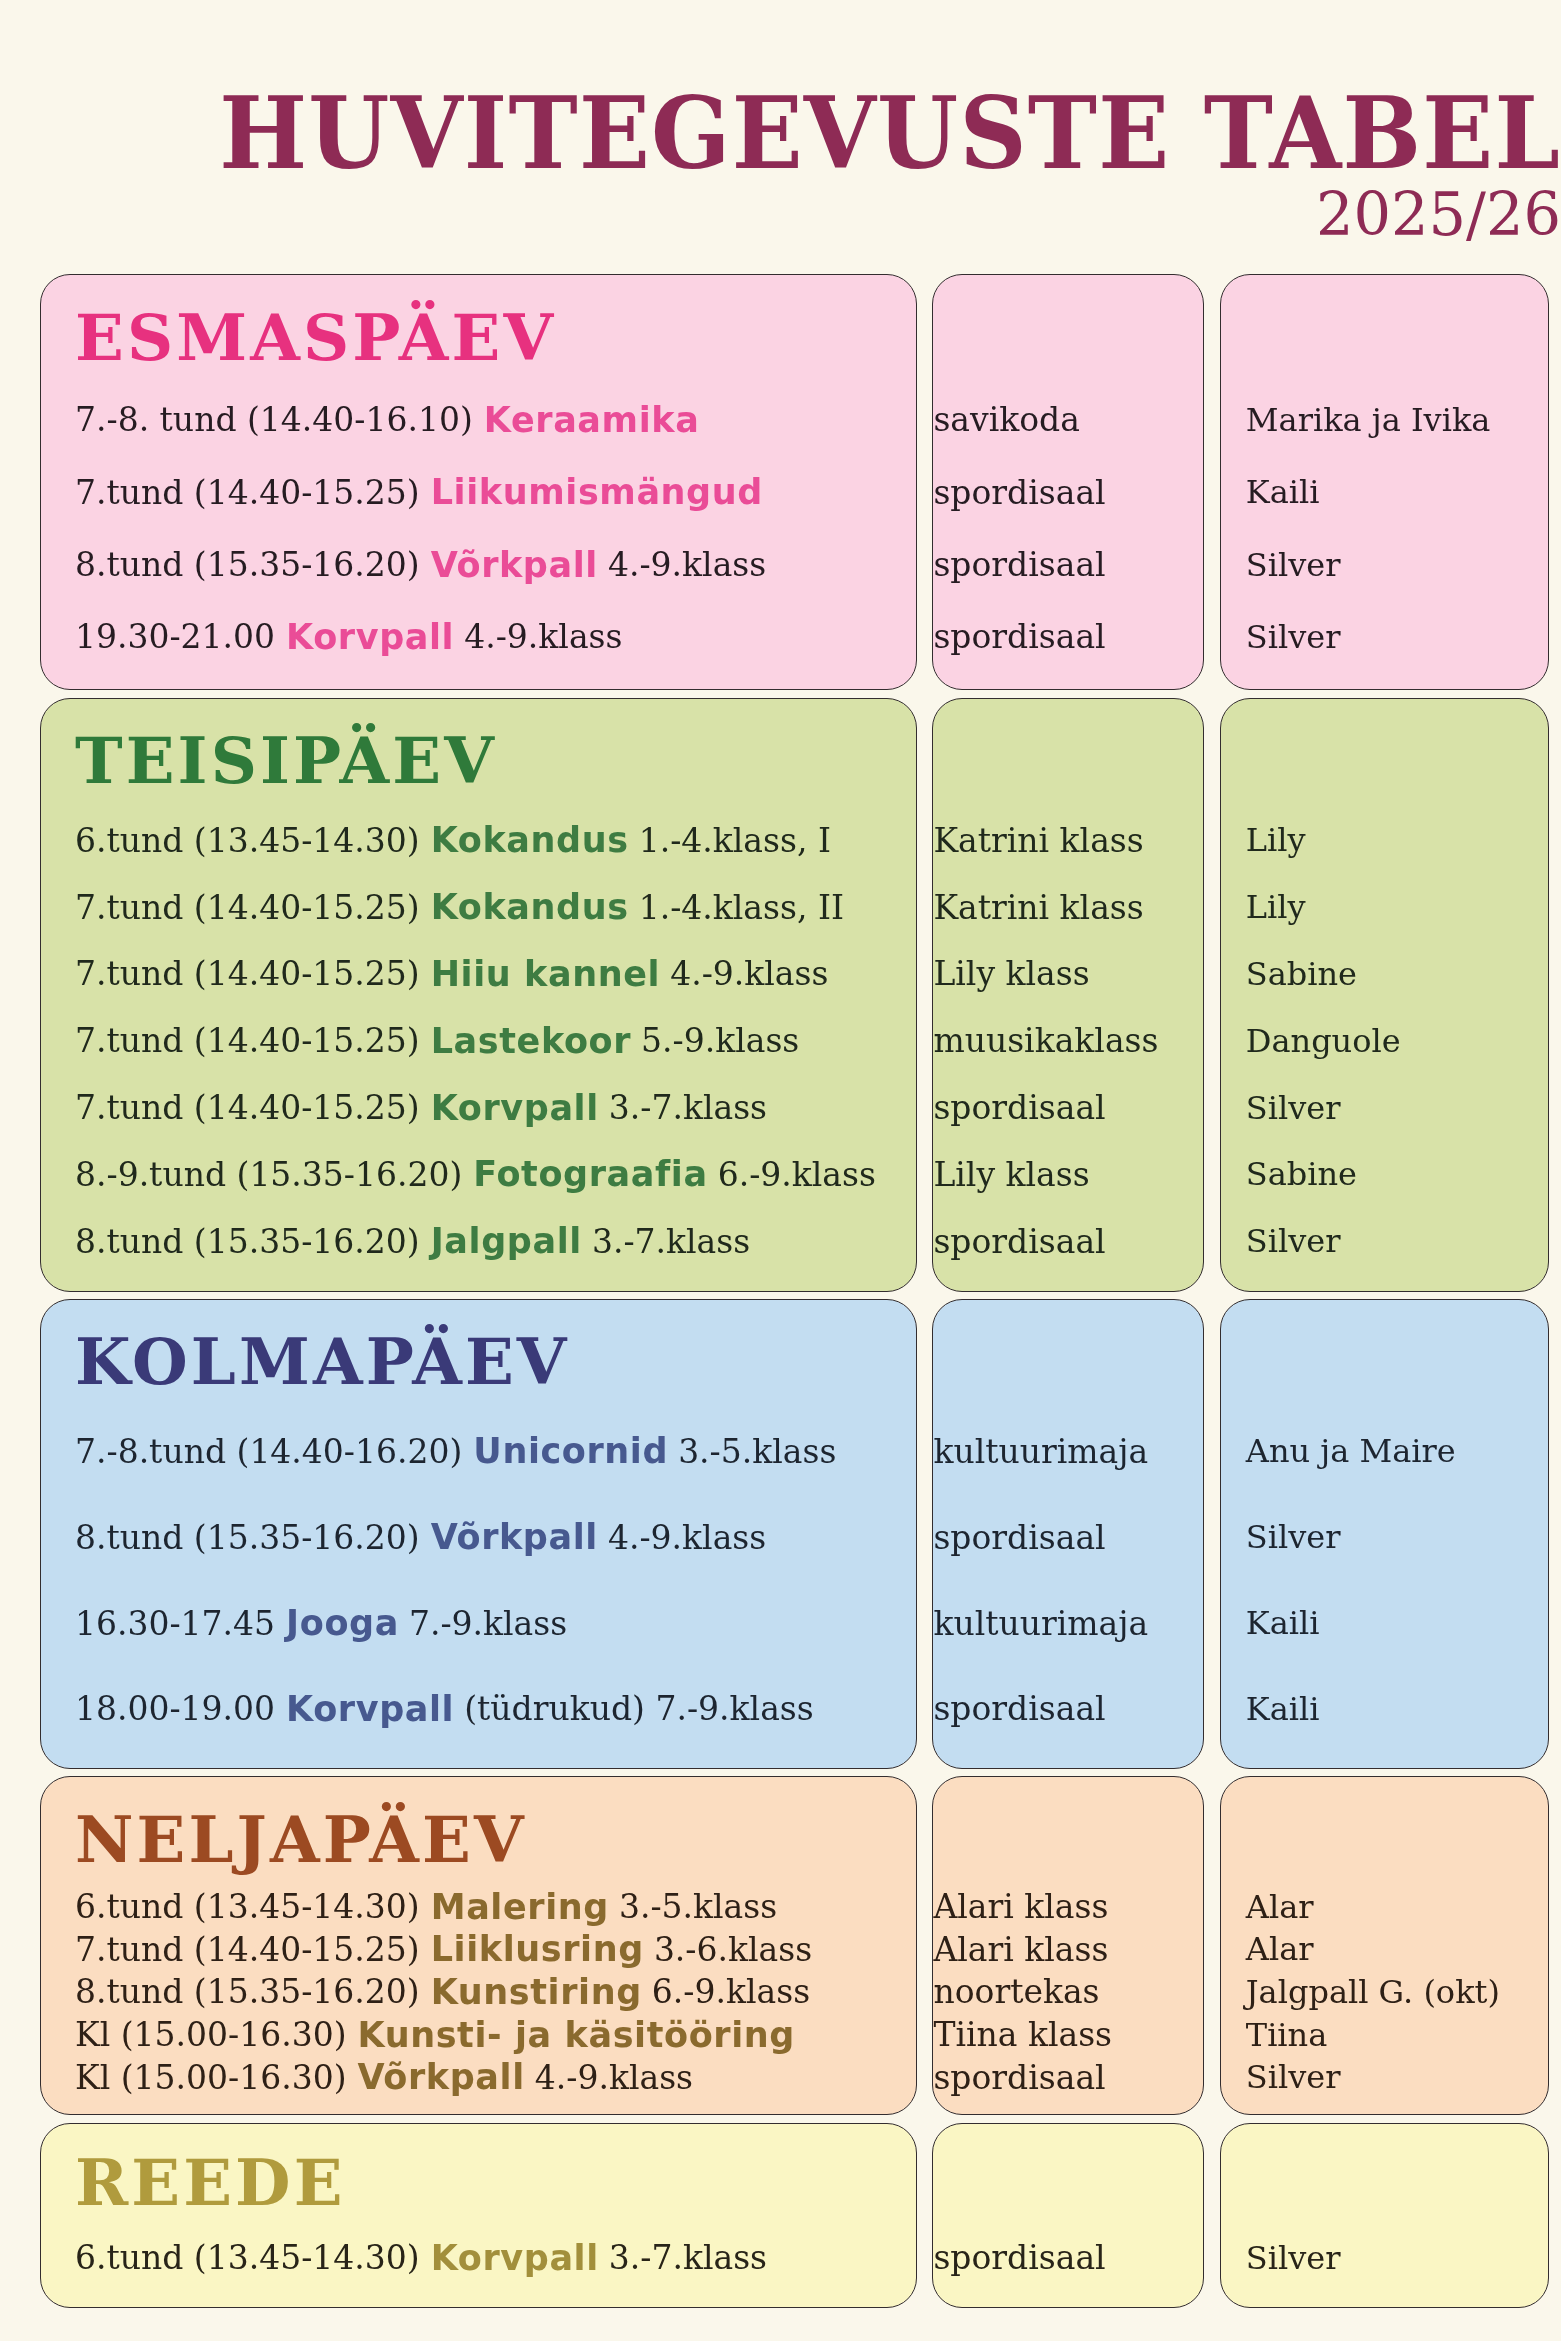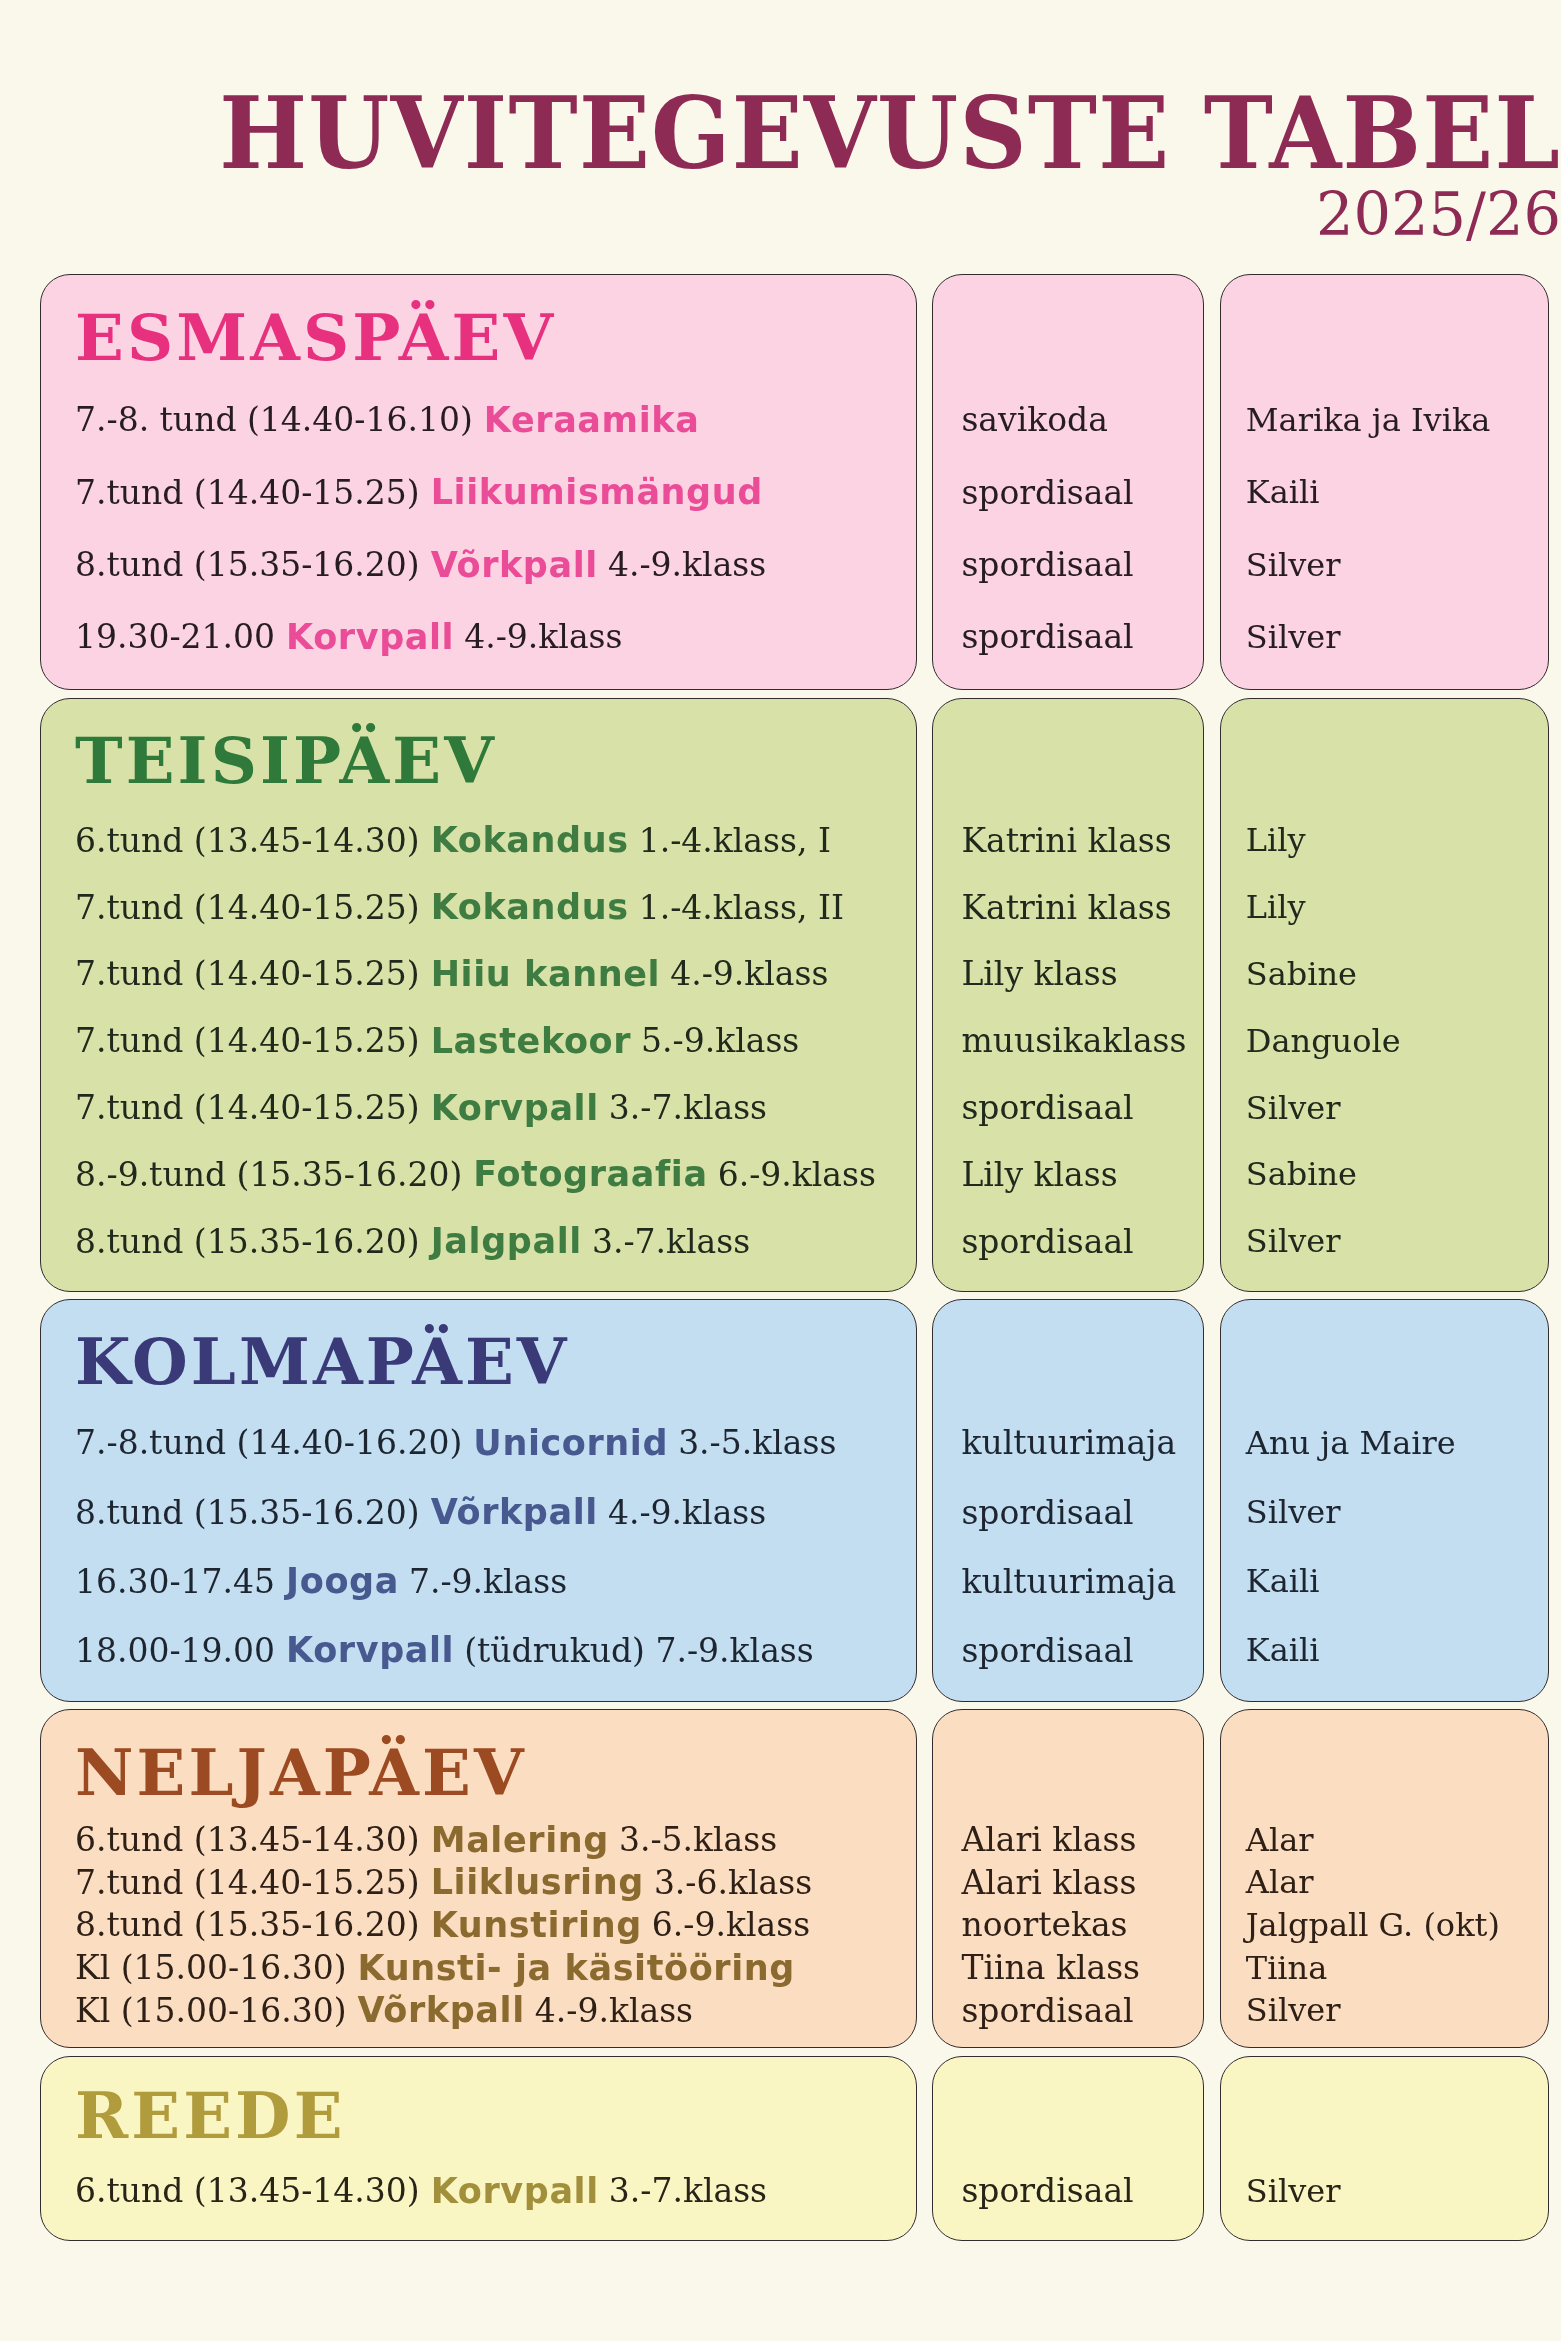--- a/index.html
+++ b/index.html
@@ -38,21 +38,21 @@
     display:flex; flex-direction:column; row-gap:7.4px;
   }
   .section{
     display:grid;
     grid-template-columns:877px 272px 329px;
     column-gap:15.4px;
     --hh:93px;
   }
   .section:nth-of-type(1){ height:416px; }
   .section:nth-of-type(2){ height:594px; }
-  .section:nth-of-type(3){ height:403px; }
+  .section:nth-of-type(3){ height:470px; }
   .section:nth-of-type(4){ height:339px; }
   .section:nth-of-type(5){ height:185px; --hh:86px; }
 
   .box{
     box-sizing:border-box;
     background:var(--bg,#eee);
     border:1.9px solid #332d2f;
     border-radius:30px;
     display:flex; flex-direction:column;
     padding:15.4px 0 16px 0;
@@ -90,21 +90,21 @@
     letter-spacing:0.6px;
   }
   .cell{
     flex:1 1 0;
     display:flex; align-items:center;
     font-family:"DejaVu Serif", serif;
     font-size:33px;
     color:var(--ink,#222);
     white-space:nowrap;
   }
-  .mid .cell{ padding-left:28px; }
+  .mid .cell{ }
   .right .cell{ padding-left:25px; font-size:32px; }
 </style>
 </head>
 <body>
 
 <div class="sheet">
 
   <header>
     <h1>HUVITEGEVUSTE TABEL</h1>
     <div class="subtitle">2025/26</div>

